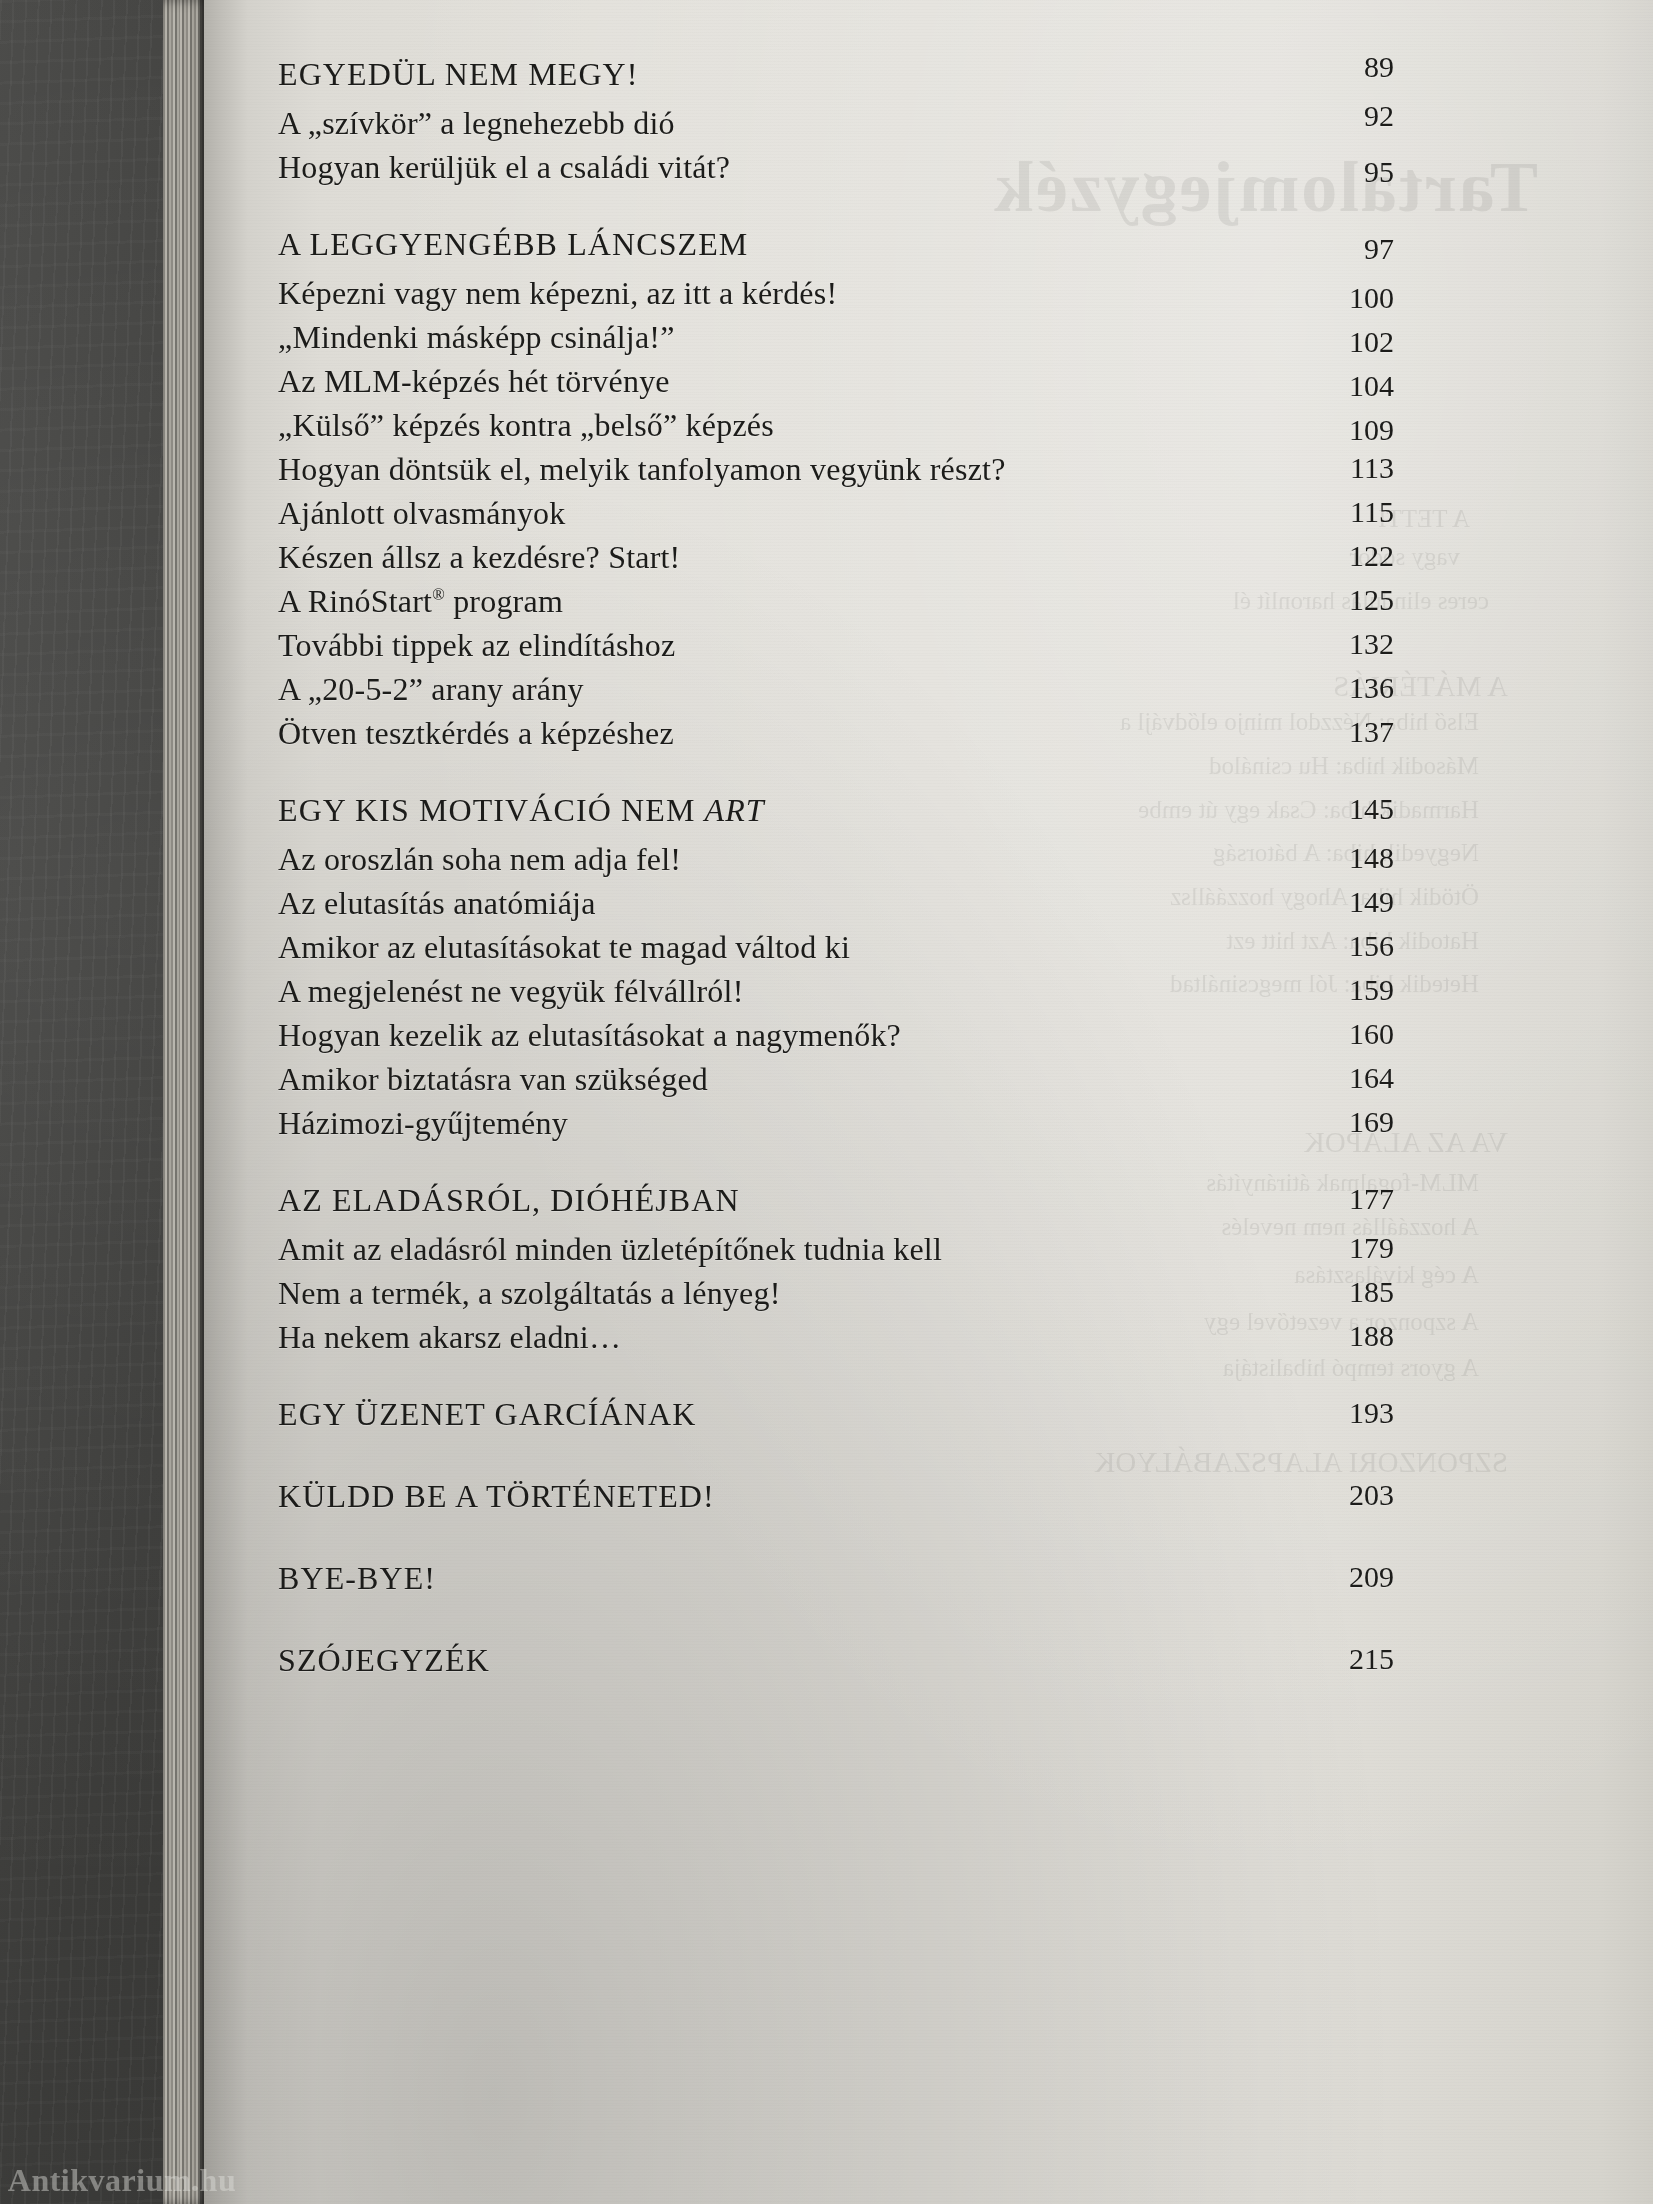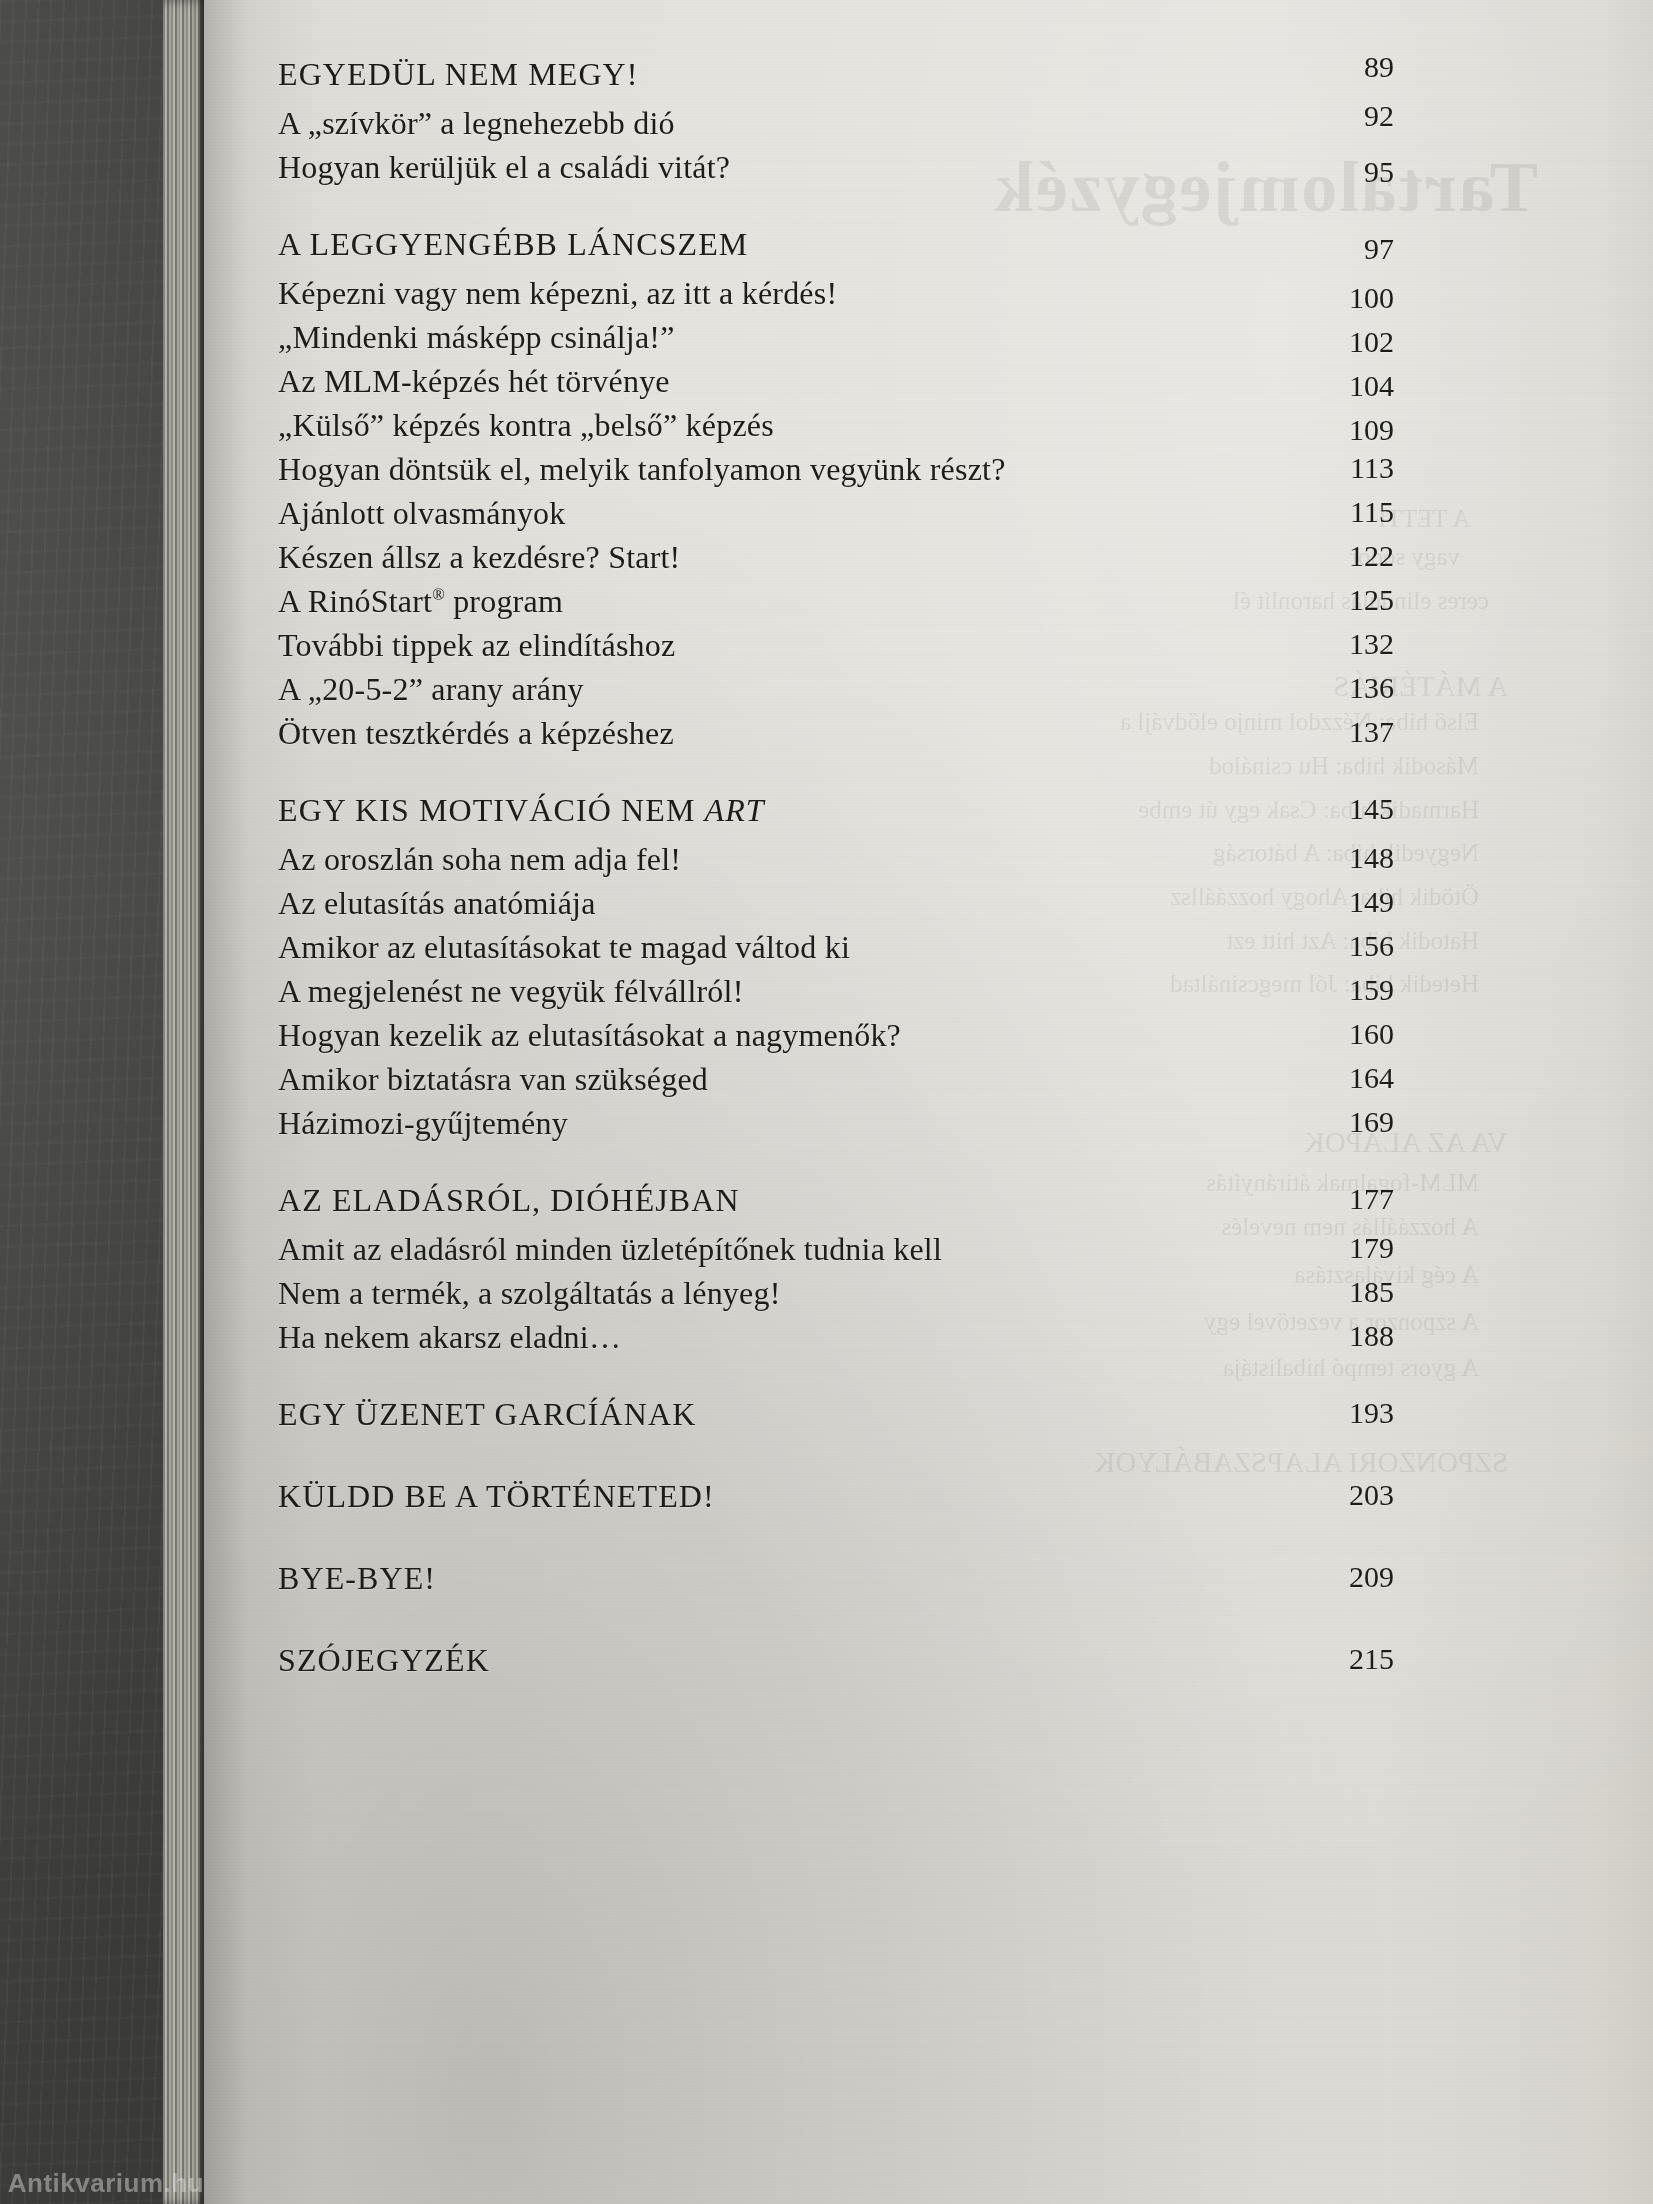--- a/index.html
+++ b/index.html
@@ -156,22 +156,22 @@
 
   
   .pg.n1 { top: -5.8px; }
   .pg.n2 { top: 5.8px; }
 
   
   .watermark {
     position: absolute;
     left: 7.8px;
     bottom: 5.8px;
-    font-family: Liberation Sans, sans-serif;
-    font-size: 26px;
+    font-family: Liberation Serif, serif;
+    font-size: 32px;
     font-weight: bold;
     color: rgba(225,225,220,0.45);
     letter-spacing: 0.5px;
   }
 </style>
 </head>
 <body>
 
 <div id="page">
 

